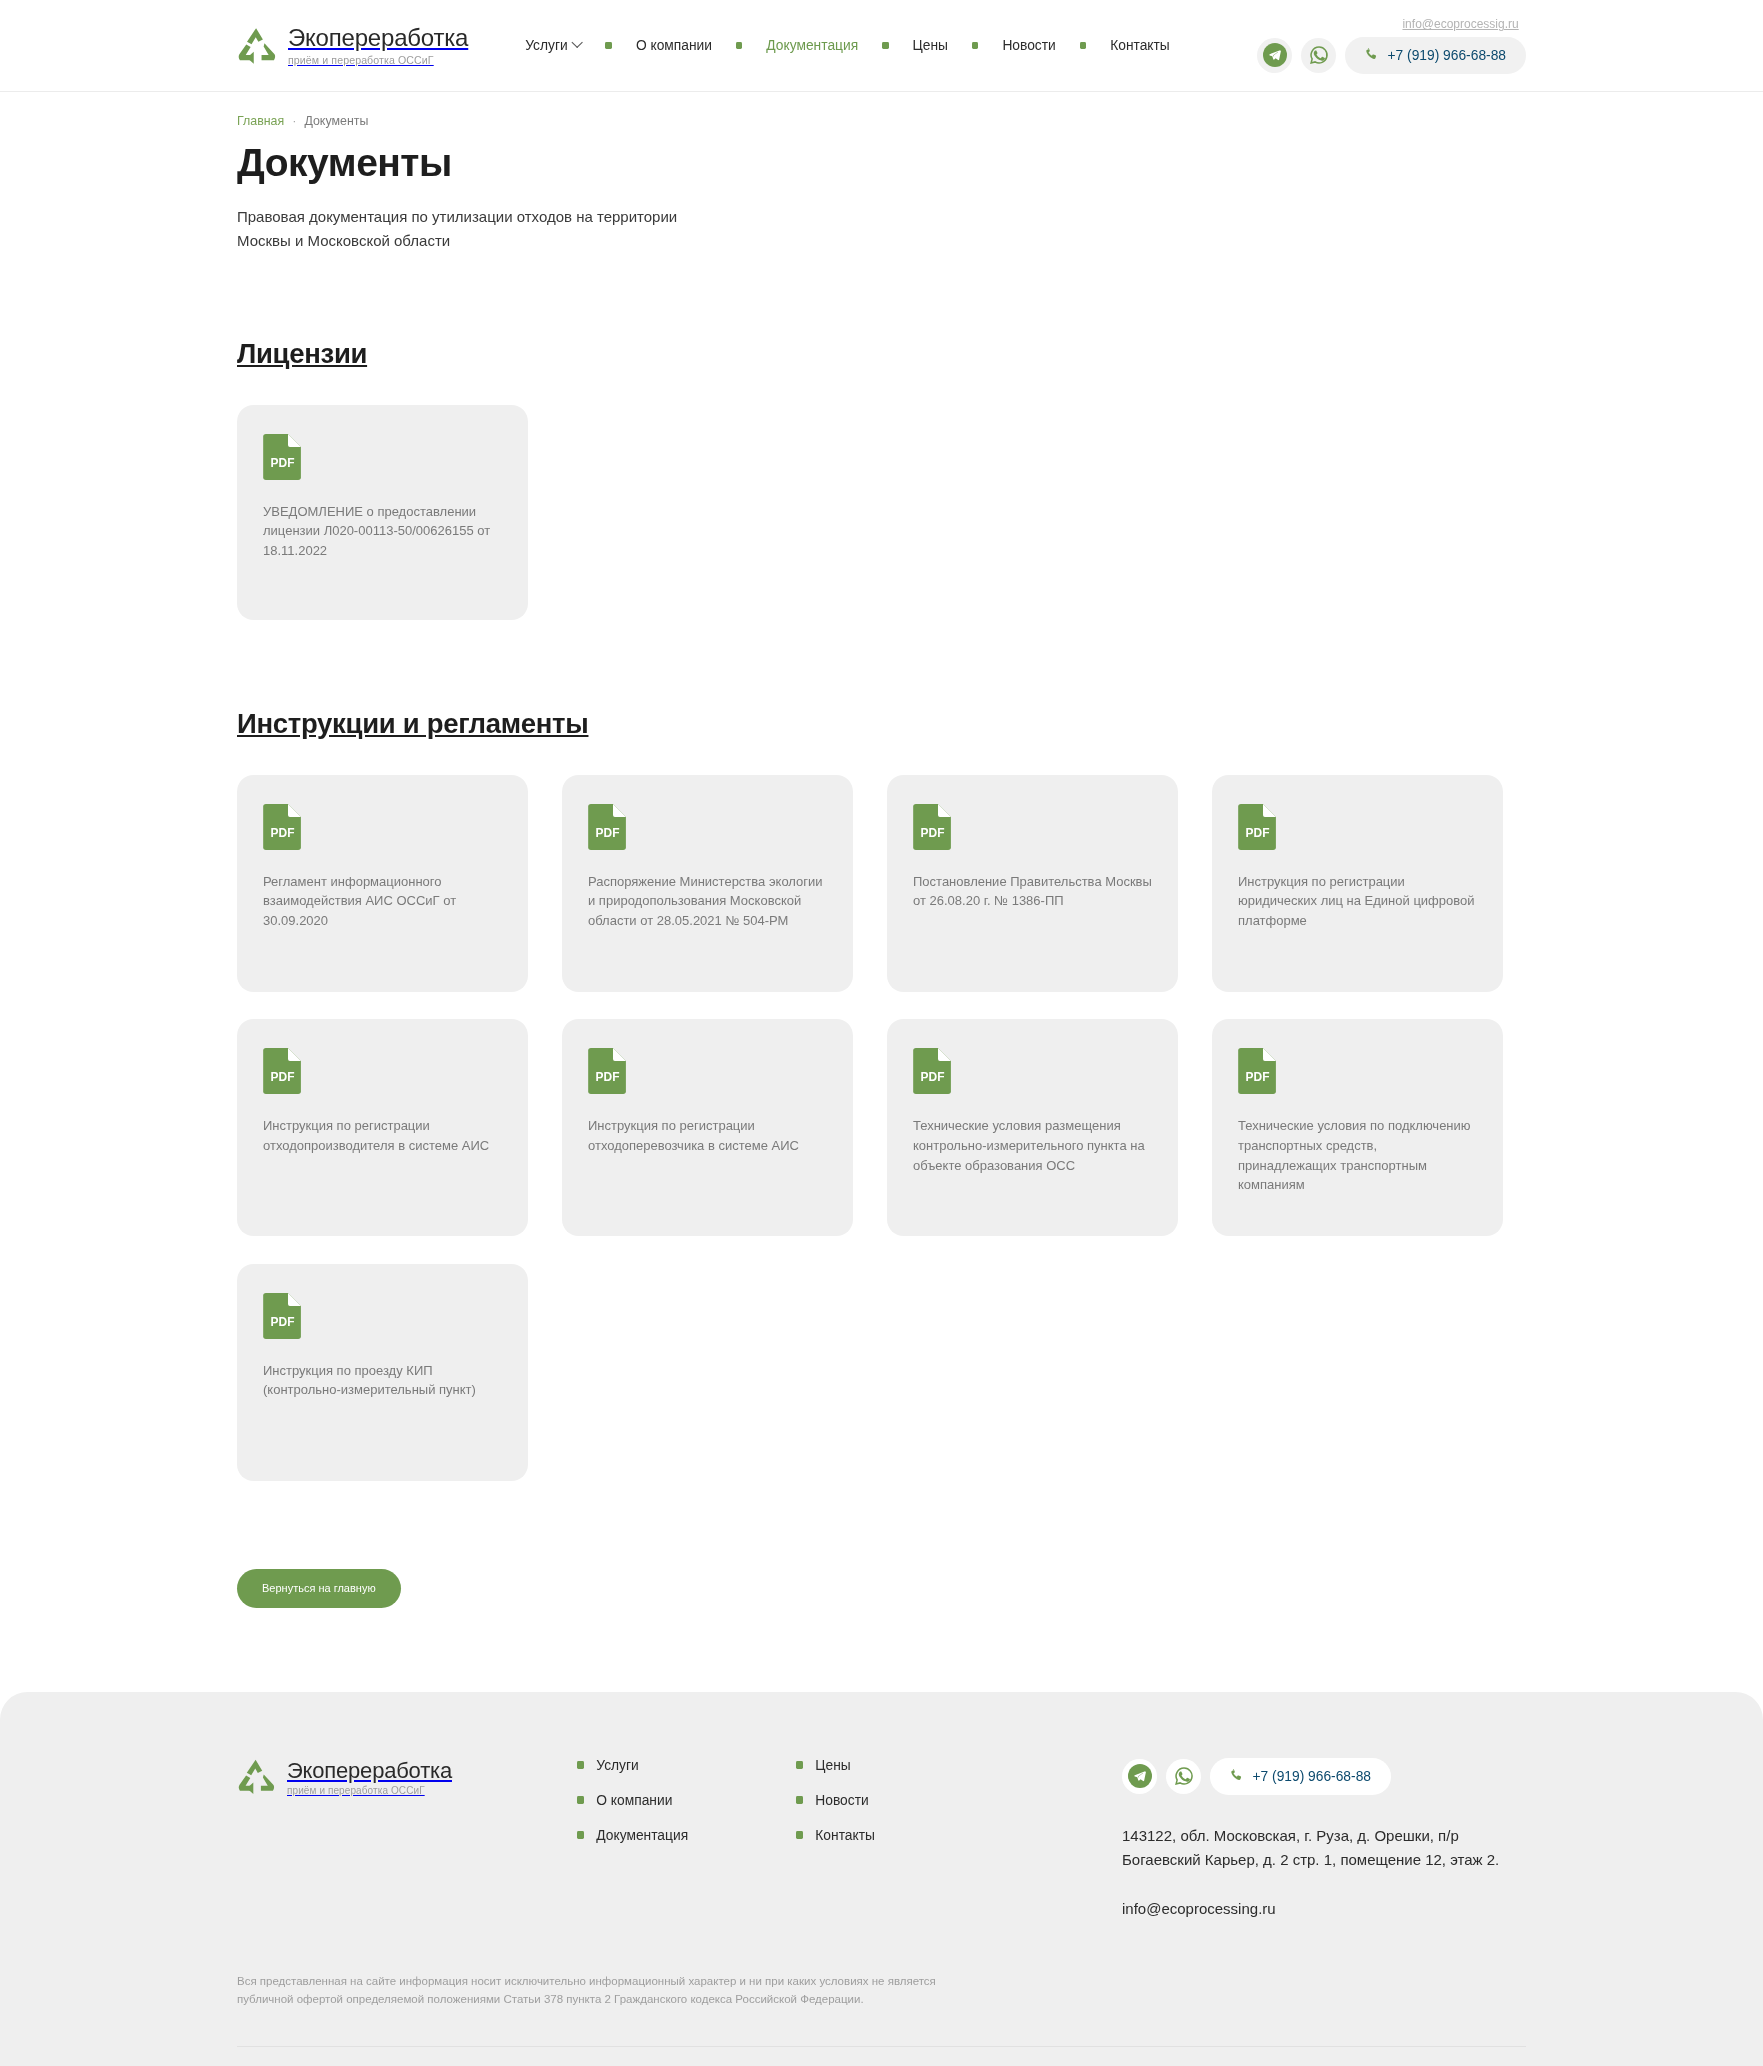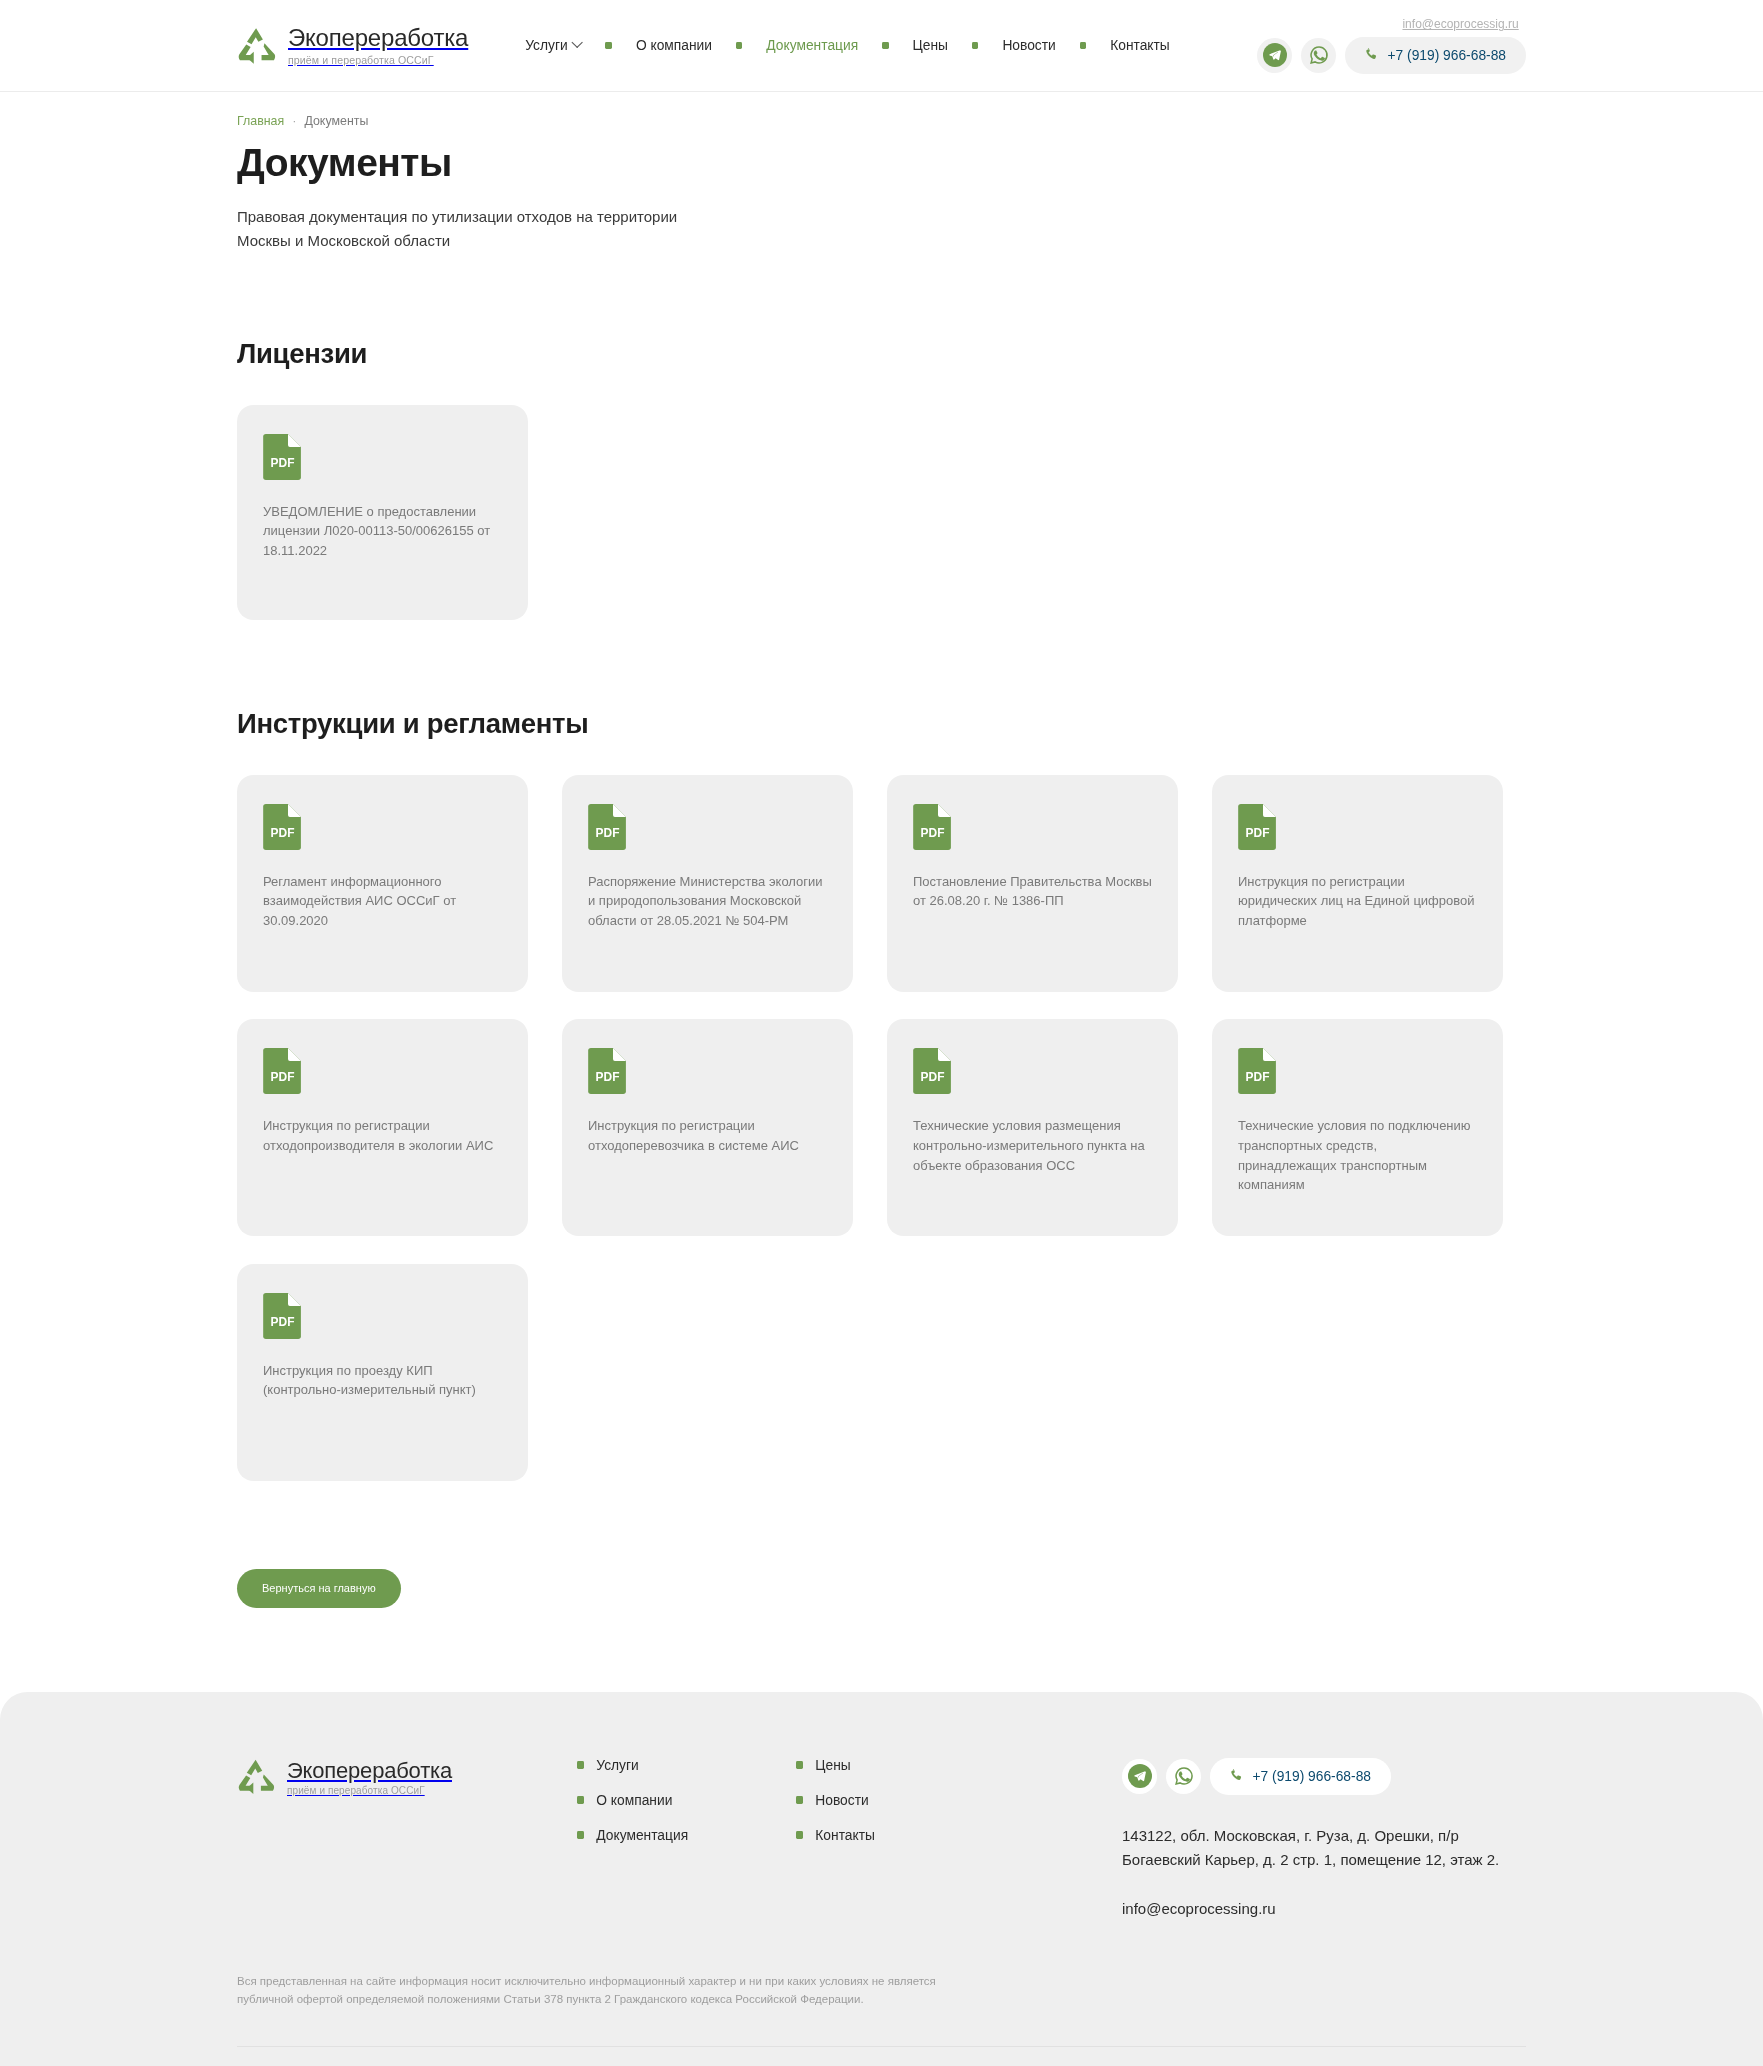--- a/index.html
+++ b/index.html
@@ -57,21 +57,21 @@
   
   .main { padding: 0 237px; }
   .breadcrumb { display: flex; align-items: center; gap: 8.3px; font-size: 12.4px; margin-top: 22px; }
   .breadcrumb a { color: #7aa355; text-decoration: none; }
   .breadcrumb .dot { color: #9a9a9a; font-size: 11px; }
   .breadcrumb .cur { color: #7b7b7b; }
 
   .page-title { font-size: 39px; font-weight: 700; margin-top: 13px; letter-spacing: -0.5px; color: #1e1e1e; }
   .page-sub { margin-top: 20px; font-size: 15px; line-height: 1.62; color: #3a3a3a; max-width: 478px; }
 
-  .section-title { font-size: 27.5px; font-weight: 700; color: #1e1e1e; letter-spacing: -0.3px; }
+  .section-title { font-size: 27.5px; font-weight: 700; color: #1e1e1e; letter-spacing: -0.3px; text-decoration: underline; }
   .sec-licenses { margin-top: 84px; }
   .sec-regs { margin-top: 88px; }
 
   .cards-grid {
     margin-top: 35px;
     display: grid;
     grid-template-columns: repeat(4, 291px);
     gap: 27.5px 34px;
   }
   .doc-card {
@@ -288,21 +288,21 @@
         </a>
 
         <a class="doc-card" href="#">
           <span class="pdf-icon">
             <svg viewBox="0 0 42 50" width="39" height="46" aria-hidden="true">
                 <path fill="#6f9b4f" d="M3 0h24l14 14v33a3 3 0 0 1-3 3H3a3 3 0 0 1-3-3V3a3 3 0 0 1 3-3Z"></path>
                 <path fill="#ffffff" d="M27 0 41 14H29a2 2 0 0 1-2-2Z"></path>
                 <text x="21" y="36" font-family="Liberation Sans, sans-serif" font-size="13" font-weight="bold" fill="#ffffff" text-anchor="middle">PDF</text>
               </svg>
           </span>
-          <span class="label">Инструкция по регистрации отходопроизводителя в экологии АИС</span>
+          <span class="label">Инструкция по регистрации отходопроизводителя в системе АИС</span>
         </a>
 
         <a class="doc-card" href="#">
           <span class="pdf-icon">
             <svg viewBox="0 0 42 50" width="39" height="46" aria-hidden="true">
                 <path fill="#6f9b4f" d="M3 0h24l14 14v33a3 3 0 0 1-3 3H3a3 3 0 0 1-3-3V3a3 3 0 0 1 3-3Z"></path>
                 <path fill="#ffffff" d="M27 0 41 14H29a2 2 0 0 1-2-2Z"></path>
                 <text x="21" y="36" font-family="Liberation Sans, sans-serif" font-size="13" font-weight="bold" fill="#ffffff" text-anchor="middle">PDF</text>
               </svg>
           </span>

